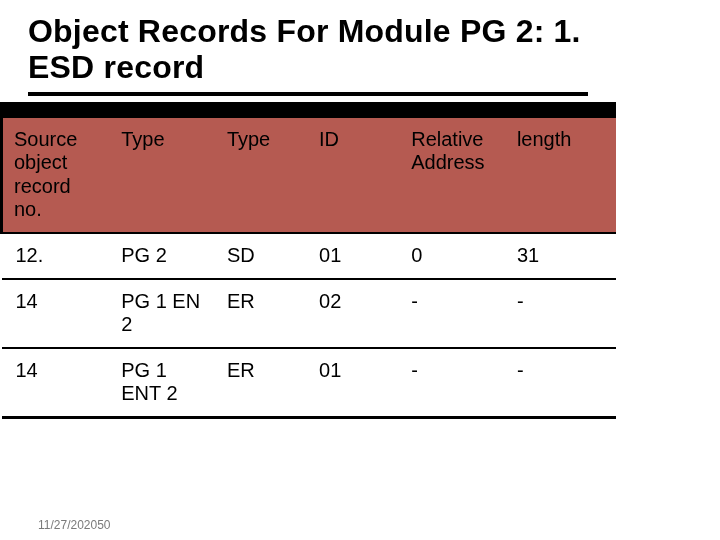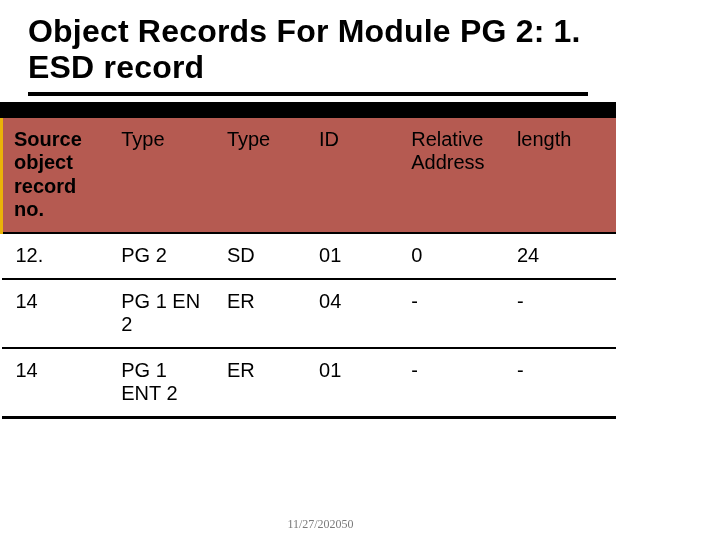--- a/index.html
+++ b/index.html
@@ -54,45 +54,44 @@
   }
   table.records thead th {
     background: #B55A51;
     color: #000;
     font-weight: 400;
     border: none;
     padding-top: 10px;
     padding-bottom: 10px;
   }
   table.records thead th:first-child {
-    border-left: 3px solid #eab308;
+    border-left: 3px solid #000000;
     padding-left: 11px;
-    font-weight: bold;
   }
   table.records tbody tr {
     border-bottom: 2px solid #f9a8d4;
   }
   table.records tbody tr:last-child {
     border-bottom: 3px solid #000;
   }
   table.records tbody tr td {
     border-top: 2px solid #000;
   }
 
   .footer {
     position: absolute;
     bottom: 8px;
     left: 0;
     right: 0;
     padding: 0 13px 0 38px;
     font-size: 12px;
     color: #7a7a7a;
     display: flex;
-    justify-content: center;
-    font-family: Liberation Serif, serif;
+    justify-content: flex-start;
+    font-family: Liberation Sans, sans-serif;
   }
 
   
   .c1 { width: 17.2%; }
   .c2 { width: 17.2%; }
   .c3 { width: 15%; }
   .c4 { width: 15%; }
   .c5 { width: 17.2%; }
   .c6 { width: 18.4%; }
 </style>
@@ -126,27 +125,27 @@
         <th>length</th>
       </tr>
     </thead>
     <tbody>
       <tr>
         <td>12.</td>
         <td>PG 2</td>
         <td>SD</td>
         <td>01</td>
         <td>0</td>
-        <td>24</td>
+        <td>31</td>
       </tr>
       <tr>
         <td>14</td>
         <td>PG 1 EN 2</td>
         <td>ER</td>
-        <td>04</td>
+        <td>02</td>
         <td>-</td>
         <td>-</td>
       </tr>
       <tr>
         <td>14</td>
         <td>PG 1 ENT 2</td>
         <td>ER</td>
         <td>01</td>
         <td>-</td>
         <td>-</td>

